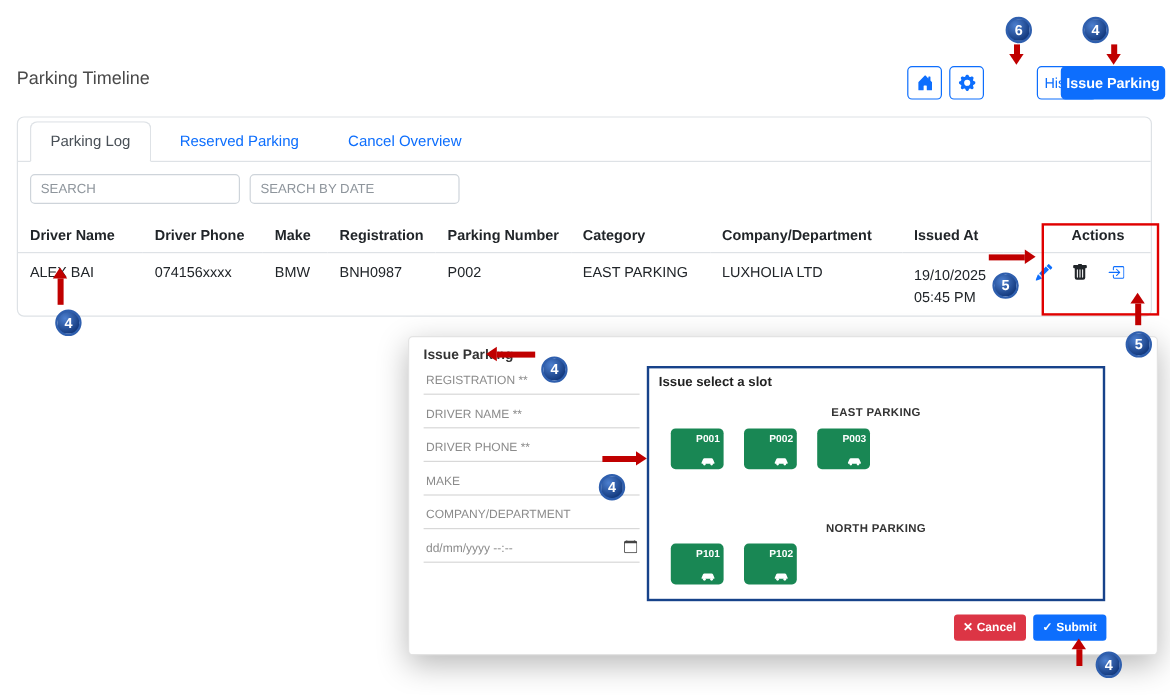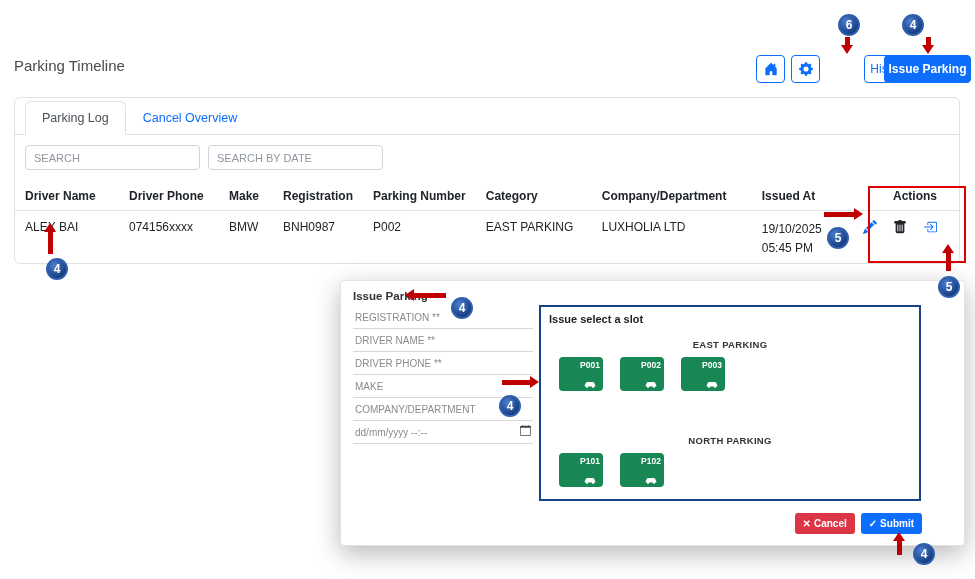--- a/index.html
+++ b/index.html
@@ -18,21 +18,21 @@
         font-size:12px; cursor:pointer;}
   .tbtn svg{width:14px; height:14px; fill:var(--accent);}
   .btn-home{left:756px; width:29px;}
   .btn-gear{left:791px; width:29px;}
   .btn-history{left:828px; width:50px; font-weight:500;margin-left:36px;}
   .btn-issue{left:884px; width:87px; background:var(--accent); color:#fff; font-weight:600;}
 
   
   .card{position:absolute; left:14px; top:97px; width:946px; height:167px;
         border:1px solid var(--border); border-radius:6px; background:#fff; overflow:hidden;}
-  .tabs{display:flex; align-items:flex-end; border-bottom:1px solid var(--border); height:37px; padding-left:10px;}
+  .tabs{display:flex; align-items:flex-end; border-bottom:1px solid var(--border); height:37px; padding-left:10px;gap:7px;}
   .tab{padding:9px 16px; font-size:12.5px; color:var(--accent); cursor:pointer; border:1px solid transparent; margin-bottom:-1px; white-space:nowrap;}
   .tab.active{color:#495057; background:#fff; border-color:var(--border) var(--border) #fff; border-radius:6px 6px 0 0;}
   .search-row{display:flex; gap:8px; padding:10px;}
   .search-input{width:175px; height:25px; border:1px solid #ced4da; border-radius:4px; padding:8px 8px; font-size:11px; color:#495057;}
   .search-input::placeholder{color:#8e959c;}
   table{width:100%; border-collapse:collapse; margin-top:2px;}
   th{font-size:12px; font-weight:700; text-align:left; padding:7px 10px; border-bottom:1px solid var(--border); color:#212529; white-space:nowrap;}
   td{font-size:12px; padding:9px 10px; border-bottom:1px solid var(--border); vertical-align:top; color:#212529; white-space:nowrap;}
   .col-actions{text-align:right; padding-right:22px;}
   .action-icons{display:inline-flex; gap:16px; align-items:center;}
@@ -41,21 +41,21 @@
   .date-line{line-height:1.55;}
 
   
   .red-box{position:absolute; left:868px; top:186px; width:98px; height:77px; border:2px solid #e00000; z-index:8;}
 
   
   .modal{position:absolute; left:340px; top:280px; width:625px; height:266px; background:#fff;
          border:1px solid #e3e3e3; border-radius:4px; box-shadow:0 8px 26px rgba(0,0,0,.28); z-index:5;}
   .modal-title{position:absolute; left:12px; top:9px; font-size:11.5px; font-weight:700; color:#333;}
   .mform{position:absolute; left:12px; top:26px; width:180px;}
-  .ufield{position:relative; margin-bottom:1px;}
+  .ufield{position:relative; margin-bottom:6px;}
   .ufield input{width:100%; border:none; border-bottom:1px solid #d8d8d8; font-size:10px; padding:4px 2px 5px; color:#555; font-family:"Liberation Sans", sans-serif;}
   .ufield input::placeholder{color:#8b8b8b;}
   .cal-icon{position:absolute; right:2px; top:3px; width:11px; height:11px; fill:#444;}
 
   .slot-panel{position:absolute; left:198px; top:24px; width:382px; height:196px; border:2px solid #17428a;}
   .slot-title{position:absolute; left:8px; top:6px; font-size:11px; font-weight:700; color:#222;}
   .zone-label{position:absolute; left:0; width:100%; text-align:center; font-size:9.5px; font-weight:700; color:#333; letter-spacing:.3px;}
   .zone-east-label{top:32px;} .zone-north-label{top:128px;}
   .slot-row{position:absolute; left:18px; display:flex; gap:17px;}
   .row-east{top:50px;} .row-north{top:146px;}
@@ -101,20 +101,21 @@
   <svg viewBox="0 0 16 16">
       <path d="M9.405 1.05c-.413-1.4-2.397-1.4-2.81 0l-.1.34a1.464 1.464 0 0 1-2.105.872l-.31-.17c-1.283-.698-2.686.705-1.987 1.987l.169.311c.446.82.023 1.841-.872 2.105l-.34.1c-1.4.413-1.4 2.397 0 2.81l.34.1a1.464 1.464 0 0 1 .872 2.105l-.17.31c-.698 1.283.705 2.686 1.987 1.987l.311-.169a1.464 1.464 0 0 1 2.105.872l.1.34c.413 1.4 2.397 1.4 2.81 0l.1-.34a1.464 1.464 0 0 1 2.105-.872l.31.17c1.283.698 2.686-.705 1.987-1.987l-.169-.311a1.464 1.464 0 0 1 .872-2.105l.34-.1c1.4-.413 1.4-2.397 0-2.81l-.34-.1a1.464 1.464 0 0 1-.872-2.105l.17-.31c.698-1.283-.705-2.686-1.987-1.987l-.311.169a1.464 1.464 0 0 1-2.105-.872l-.1-.34zM8 10.93a2.929 2.929 0 1 1 0-5.86 2.929 2.929 0 0 1 0 5.858z"></path>
     </svg>
 </button>
 <button class="tbtn btn-history">History</button>
 <button class="tbtn btn-issue">Issue Parking</button>
 
 <div class="card">
   <div class="tabs">
     <div class="tab active">Parking Log</div>
+    <div class="tab">Reserved Parking</div>
     <div class="tab">Cancel Overview</div>
   </div>
   <div class="search-row">
     <input class="search-input" type="text" placeholder="SEARCH" style="">
     <input class="search-input" type="text" placeholder="SEARCH BY DATE" style="">
   </div>
   <table>
     <colgroup>
       <col style="width:104px">
         <col style="width:100px">

